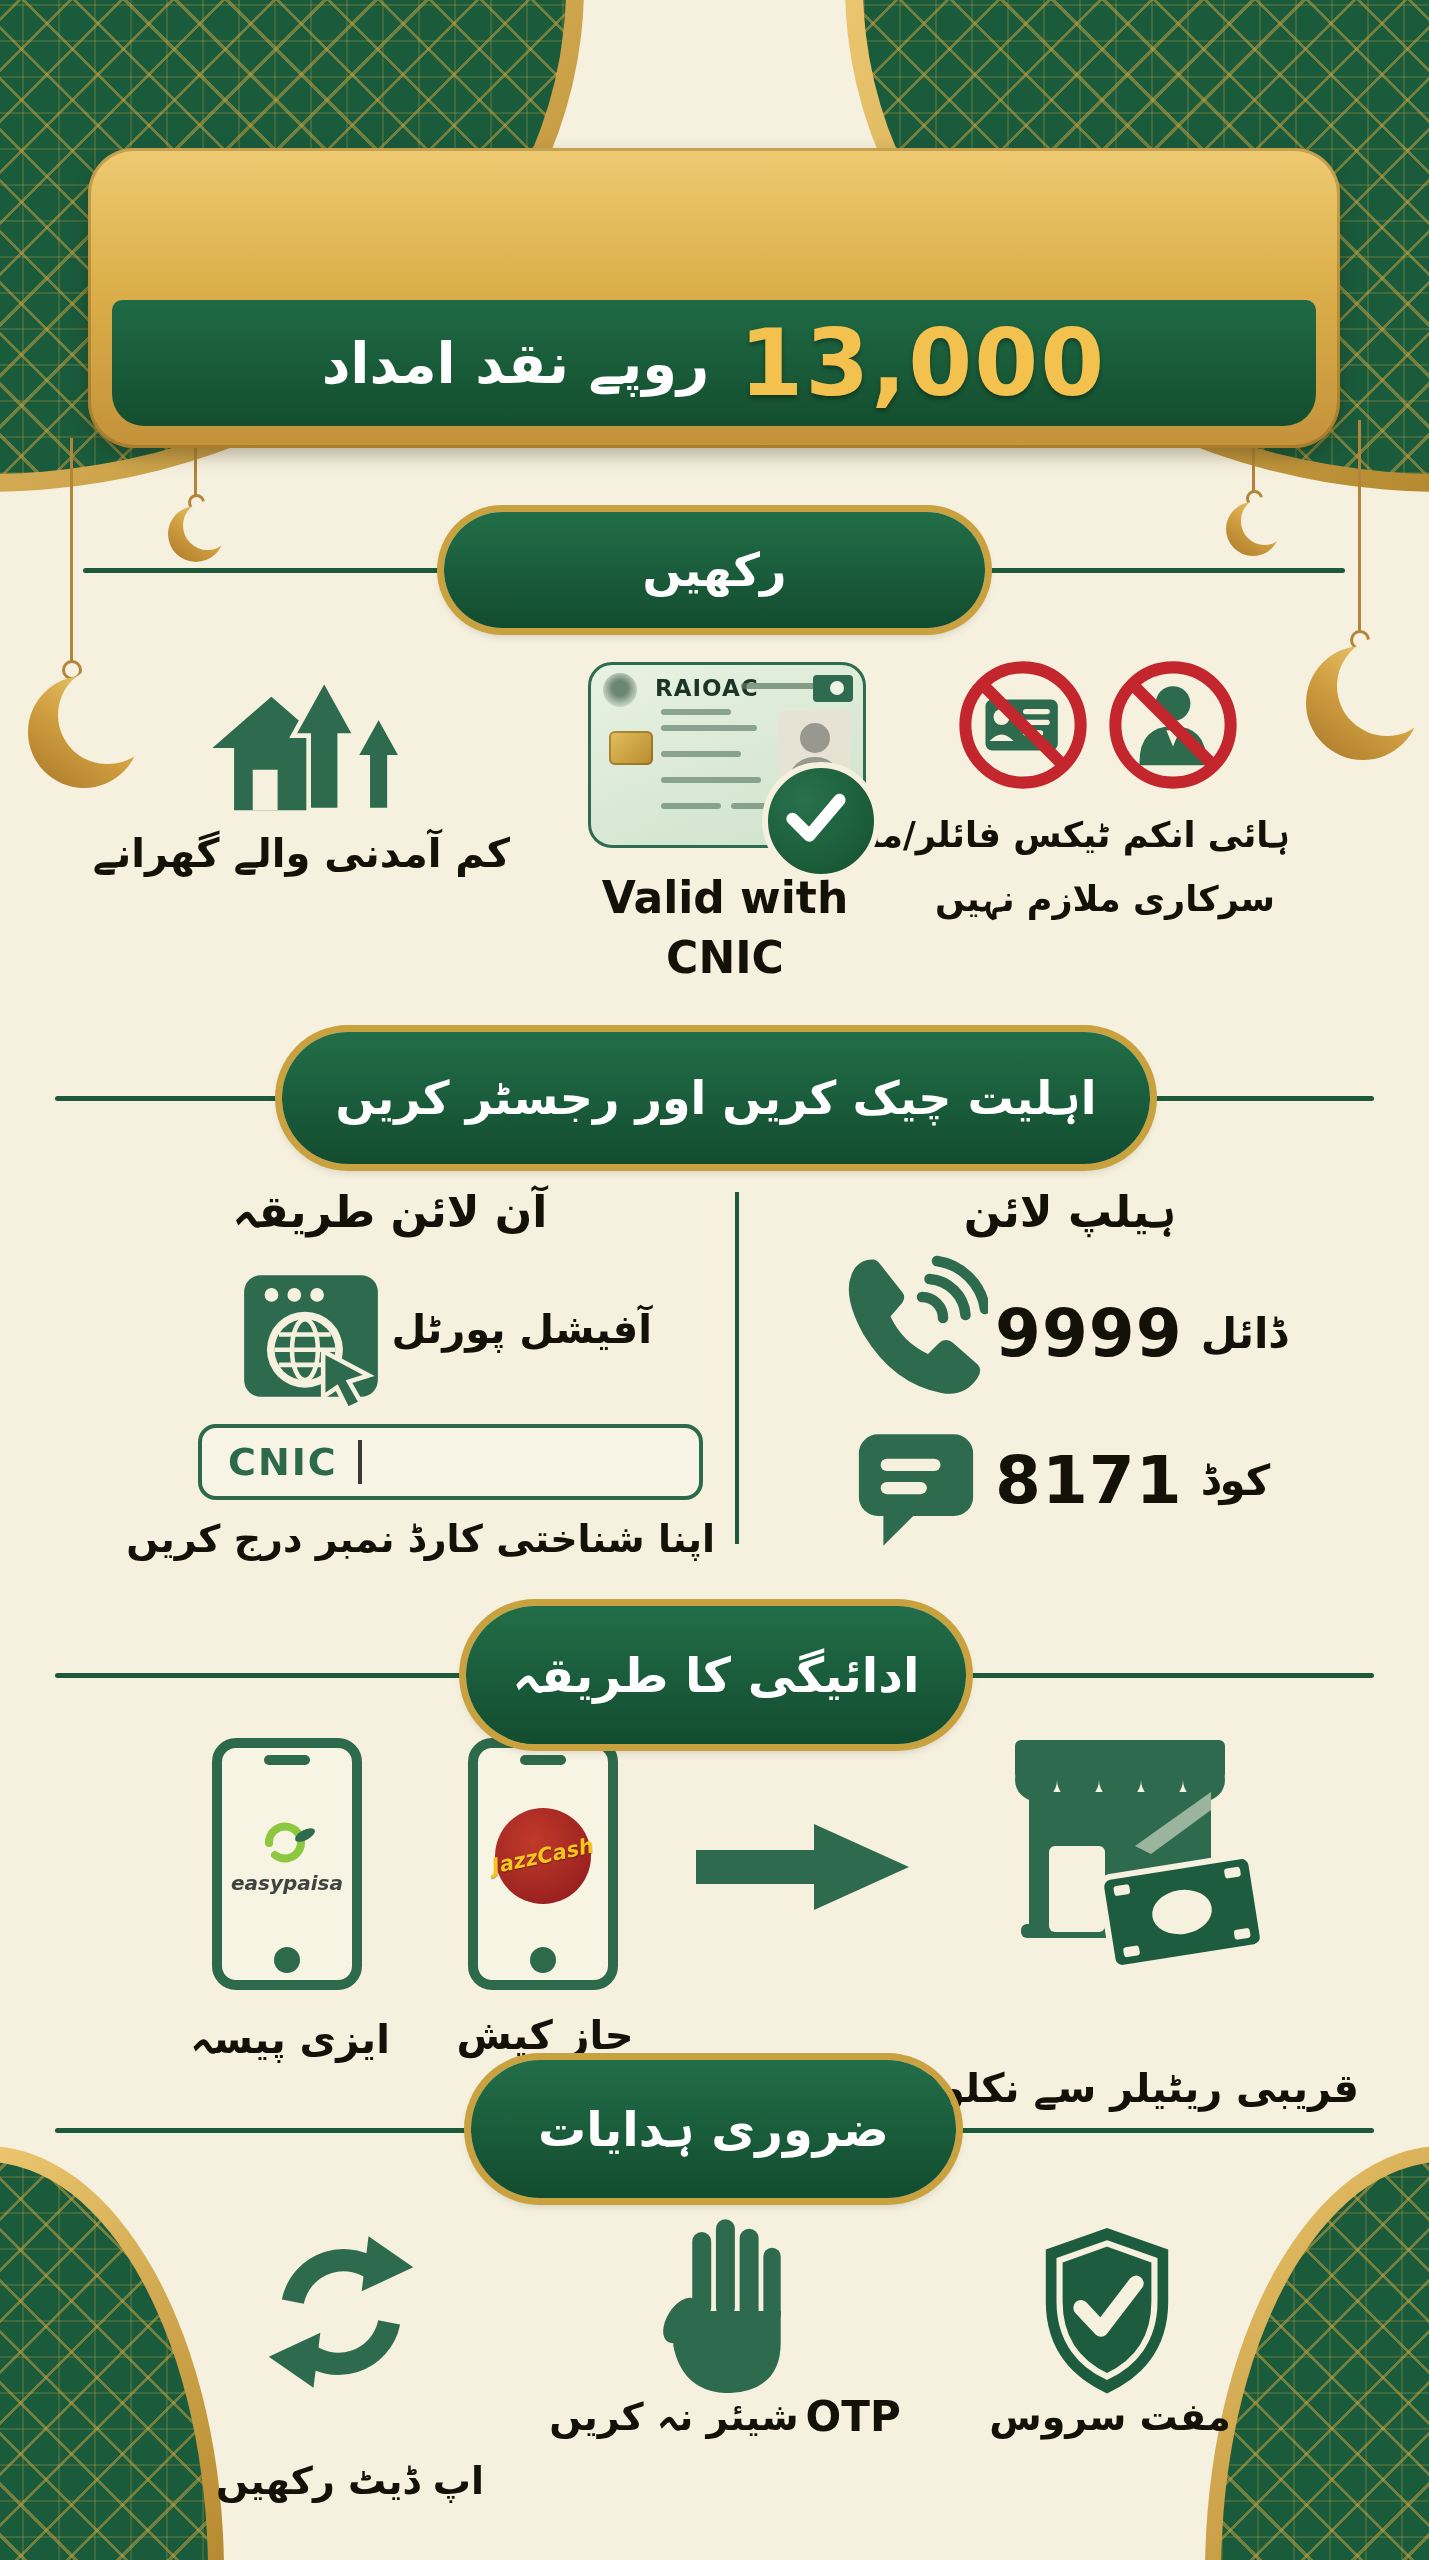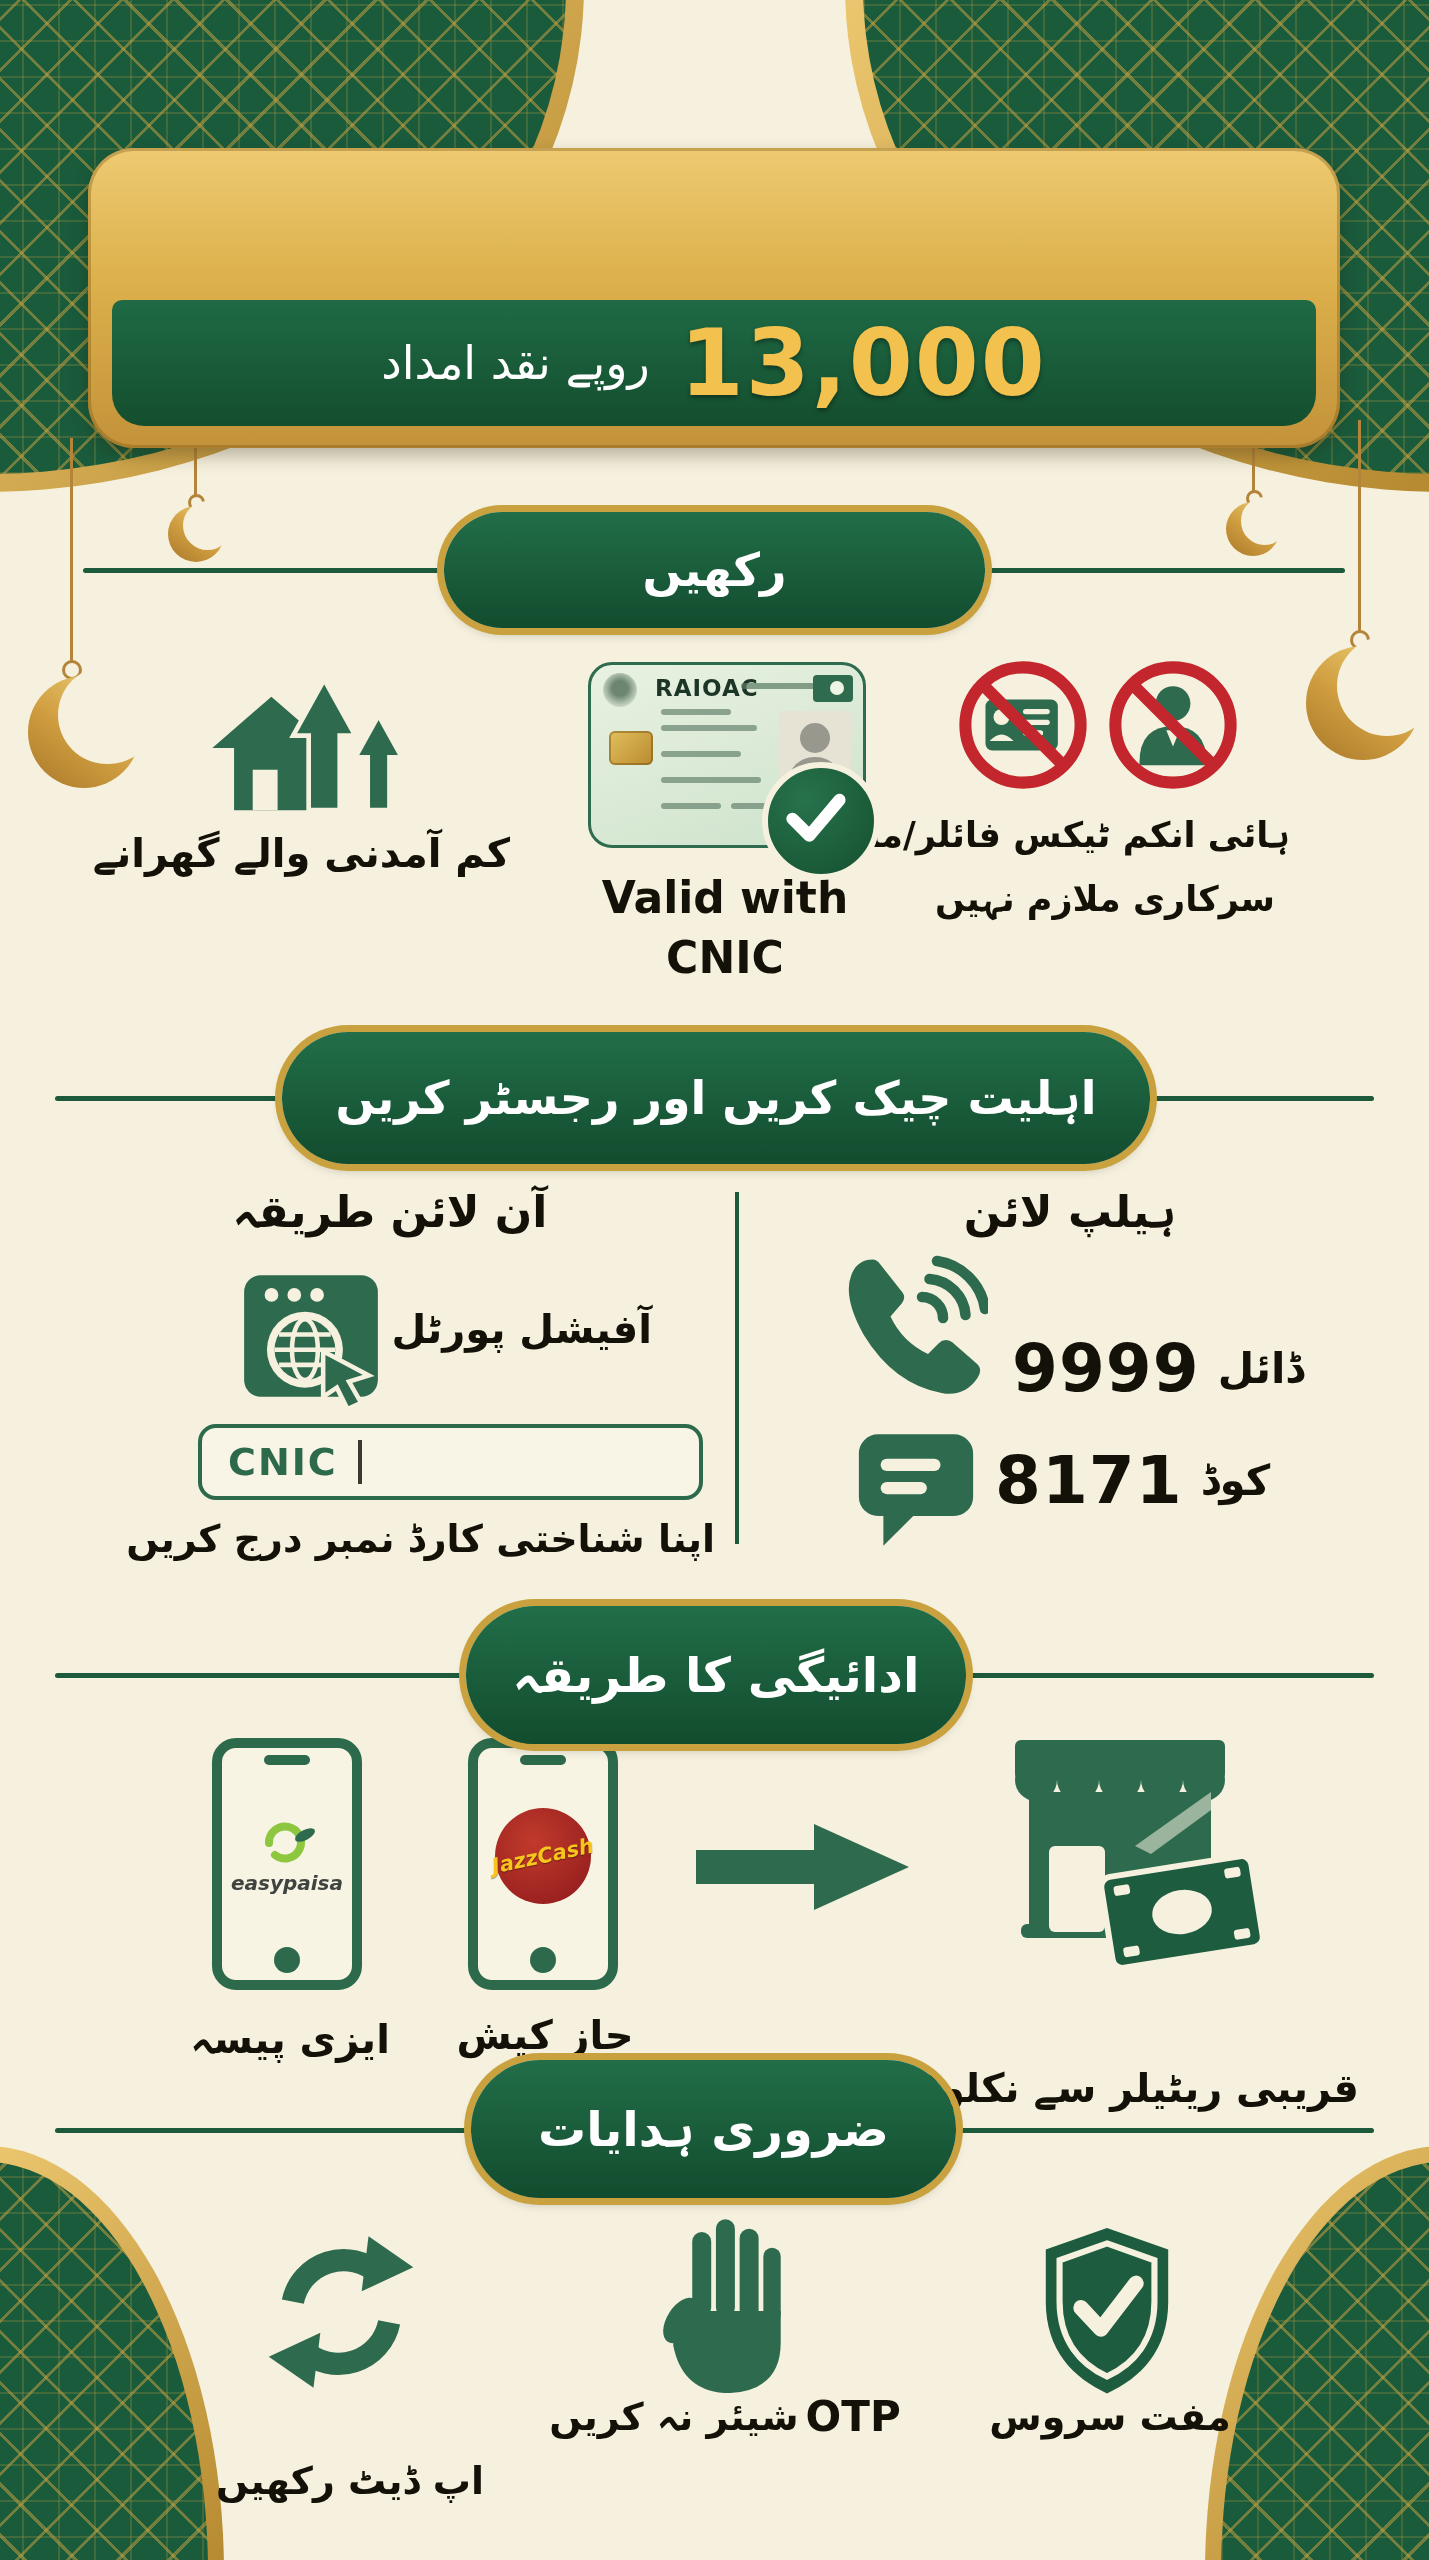--- a/index.html
+++ b/index.html
@@ -34,21 +34,21 @@
   .banner{position:absolute;left:88px;top:148px;width:1252px;height:300px;z-index:3;}
   .banner-frame{position:absolute;inset:0;border-radius:46px;
     background:linear-gradient(180deg,#eeca72 0%,#dcb04b 45%,#c3923a 100%);
     box-shadow:0 8px 18px rgba(40,30,5,.30), inset 0 0 0 3px rgba(120,85,20,.35);}
   .banner-title{position:absolute;left:34px;right:34px;top:6px;height:146px;display:flex;
     align-items:center;justify-content:center;font-size:58px;font-weight:bold;color:#141109;
     direction:rtl;white-space:nowrap;}
   .banner-green{position:absolute;left:24px;right:24px;top:152px;bottom:22px;
     background:linear-gradient(180deg,#1f6a45,#144e2e);border-radius:10px 10px 32px 32px;
     display:flex;align-items:center;justify-content:center;gap:30px;}
-  .amount-caption{color:#ffffff;font-size:46px;font-weight:normal;direction:rtl;text-align:right;}
+  .amount-caption{color:#ffffff;font-size:56px;font-weight:bold;direction:rtl;text-align:right;}
   .amount{color:#f2c14e;font-size:92px;font-weight:bold;letter-spacing:2px;
     text-shadow:0 3px 4px rgba(0,0,0,.35);}
   
   .pill{position:absolute;background:linear-gradient(180deg,#226e49,#124c2e);
     border-radius:72px;box-shadow:0 0 0 7px #c9a23f,0 5px 12px rgba(0,0,0,.25);
     color:#fff;font-weight:bold;display:flex;align-items:center;justify-content:center;
     gap:18px;z-index:5;text-align:center;}
   
   .cap{position:absolute;color:#131108;font-weight:bold;text-align:center;direction:rtl;
     z-index:4;line-height:1.35;white-space:nowrap;}
@@ -238,21 +238,21 @@
   <div class="cap" style="left:145px;top:1514px;width:570px;font-size:38px;">اپنا شناختی کارڈ نمبر درج کریں</div>
 
   <svg class="icon" style="left:838px;top:1252px;" width="150" height="150" viewBox="0 0 100 100">
     <path d="M28 8 L43 27 Q46 31 41 36 L35 43 Q43 60 60 68 L67 61 Q71 57 76 60 L92 74 Q97 78 93 84 Q84 97 69 94 Q37 88 17 55 Q3 30 9 15 Q13 5 23 5 Q26 5 28 8 Z" fill="#2e6b4e"></path>
     <g stroke="#2e6b4e" stroke-width="7" fill="none" stroke-linecap="round">
       <path d="M56 30 a14 14 0 0 1 14 14"></path>
       <path d="M61 18 a26 26 0 0 1 24 24"></path>
       <path d="M66 6 a38 38 0 0 1 32 32"></path>
     </g>
   </svg>
-  <div class="numrow" style="left:995px;top:1330px;margin-left:17px;">
+  <div class="numrow" style="left:995px;top:1295px;">
     <span class="num">9999</span>
     <span class="word">ڈائل</span>
   </div>
 
   <svg class="icon" style="left:848px;top:1418px;" width="136" height="136" viewBox="0 0 100 100">
     <rect x="8" y="12" width="84" height="60" rx="14" fill="#2e6b4e"></rect>
     <rect x="24" y="30" width="44" height="9" rx="4.5" fill="#f6f1de"></rect>
     <rect x="24" y="47" width="34" height="9" rx="4.5" fill="#f6f1de"></rect>
     <path d="M26 70 L26 94 L50 70 Z" fill="#2e6b4e"></path>
   </svg>

